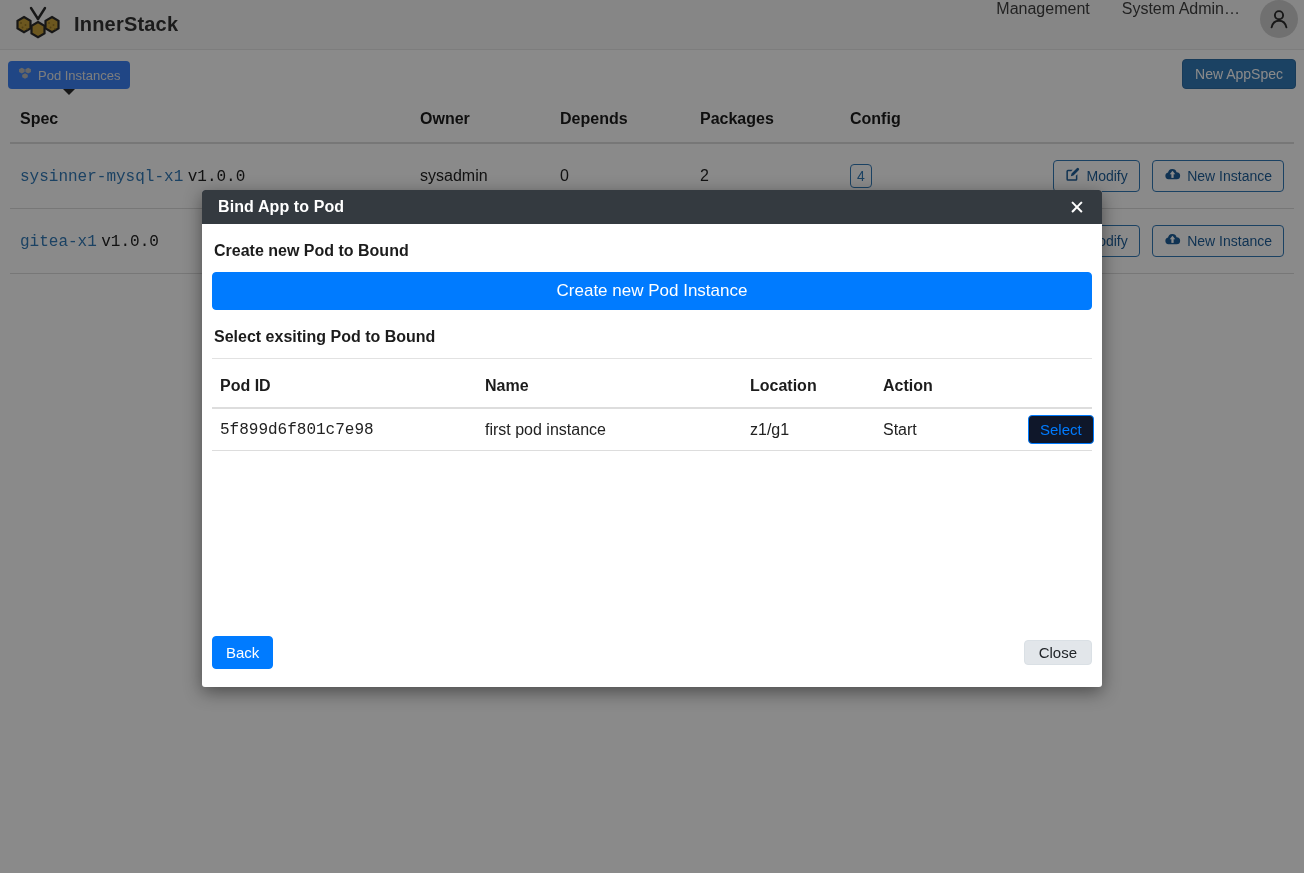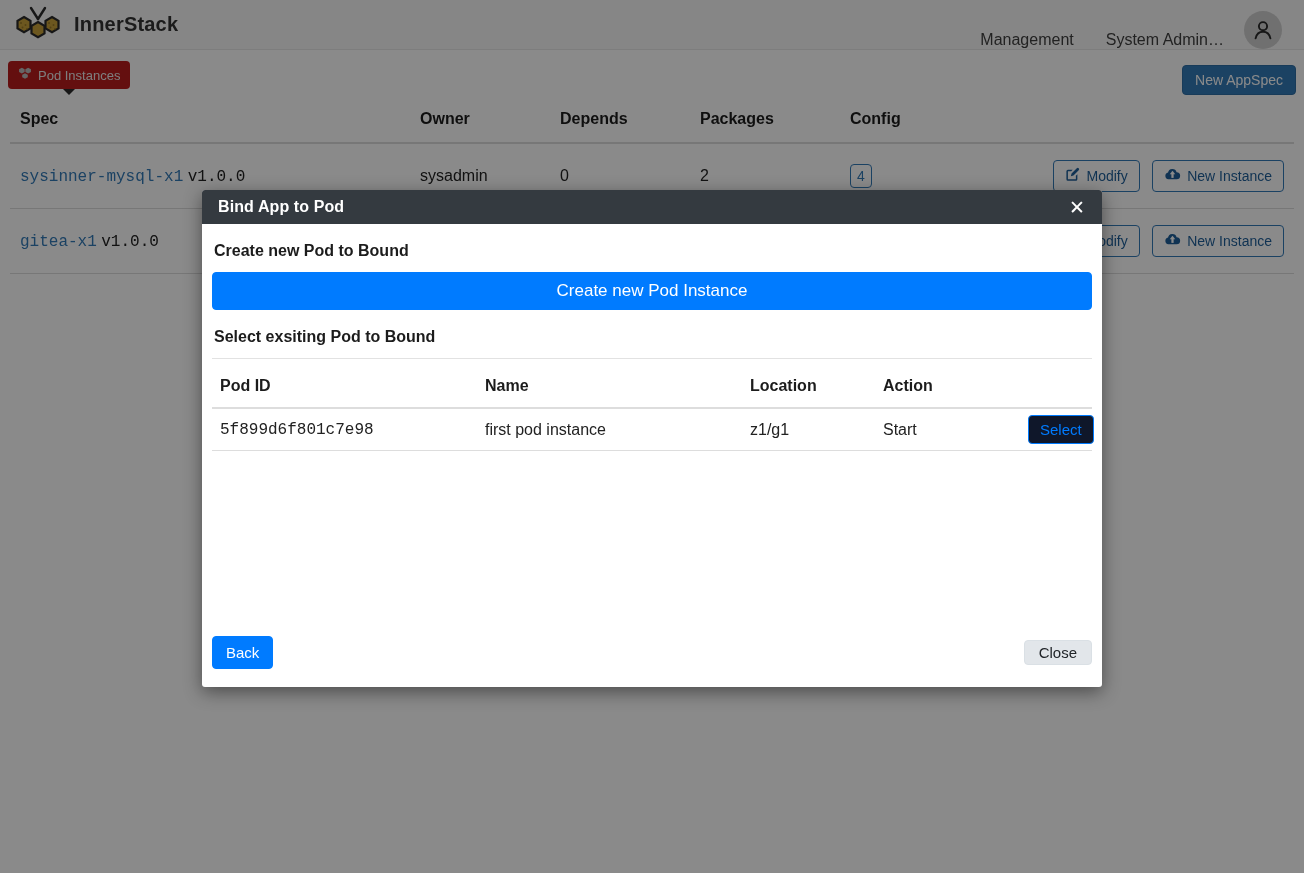--- a/index.html
+++ b/index.html
@@ -55,22 +55,22 @@
     text-decoration: none;
     cursor: pointer;
   }
   .nav-link.active {
     background: #e7e7e7;
     color: #1a1a1a;
     font-weight: 400;
   }
   .nav-right {
     margin-left: auto;
-    display: flex; align-items: flex-end;
-    padding-right: 20px;
+    display: flex; align-items: flex-start;
+    padding-right: 4px;
   }
   .nav-right .nav-link { padding: 0 16px; }
   .avatar {
     width: 38px; height: 38px;
     border-radius: 50%;
     background: #cfcfcf;
     display: flex; align-items: center; justify-content: center;
     margin-left: 4px;
     margin-right: 2px;
   }
@@ -80,40 +80,40 @@
     position: relative;
     height: 48px;
     background: #ffffff;
     display: flex;
     align-items: center;
     padding: 0 8px;
   }
   .tooltip {
     position: absolute;
     left: 8px; top: 11px;
-    background: #b91c1c;
+    background: #3b82f6;
     color: #e8e8e8;
     font-size: 13px;
     padding: 6px 10px;
     border-radius: 4px;
     display: flex; align-items: center; gap: 6px;
     white-space: nowrap;
   }
   .tooltip:after {
     content: "";
     position: absolute;
     left: 50%; margin-left: -6px;
     bottom: -6px;
     border-left: 6px solid transparent;
     border-right: 6px solid transparent;
     border-top: 6px solid #2b2b2b;
   }
   .btn-new-appspec {
     position: absolute;
-    right: 8px; top: 15px;
+    right: 8px; top: 9px;
     background: #337ab7;
     border: 1px solid #2e6da4;
     color: #fff;
     font-size: 14px;
     padding: 6px 12px;
     border-radius: 4px;
     cursor: pointer;
     font-family: "Liberation Sans", sans-serif;
   }
 

